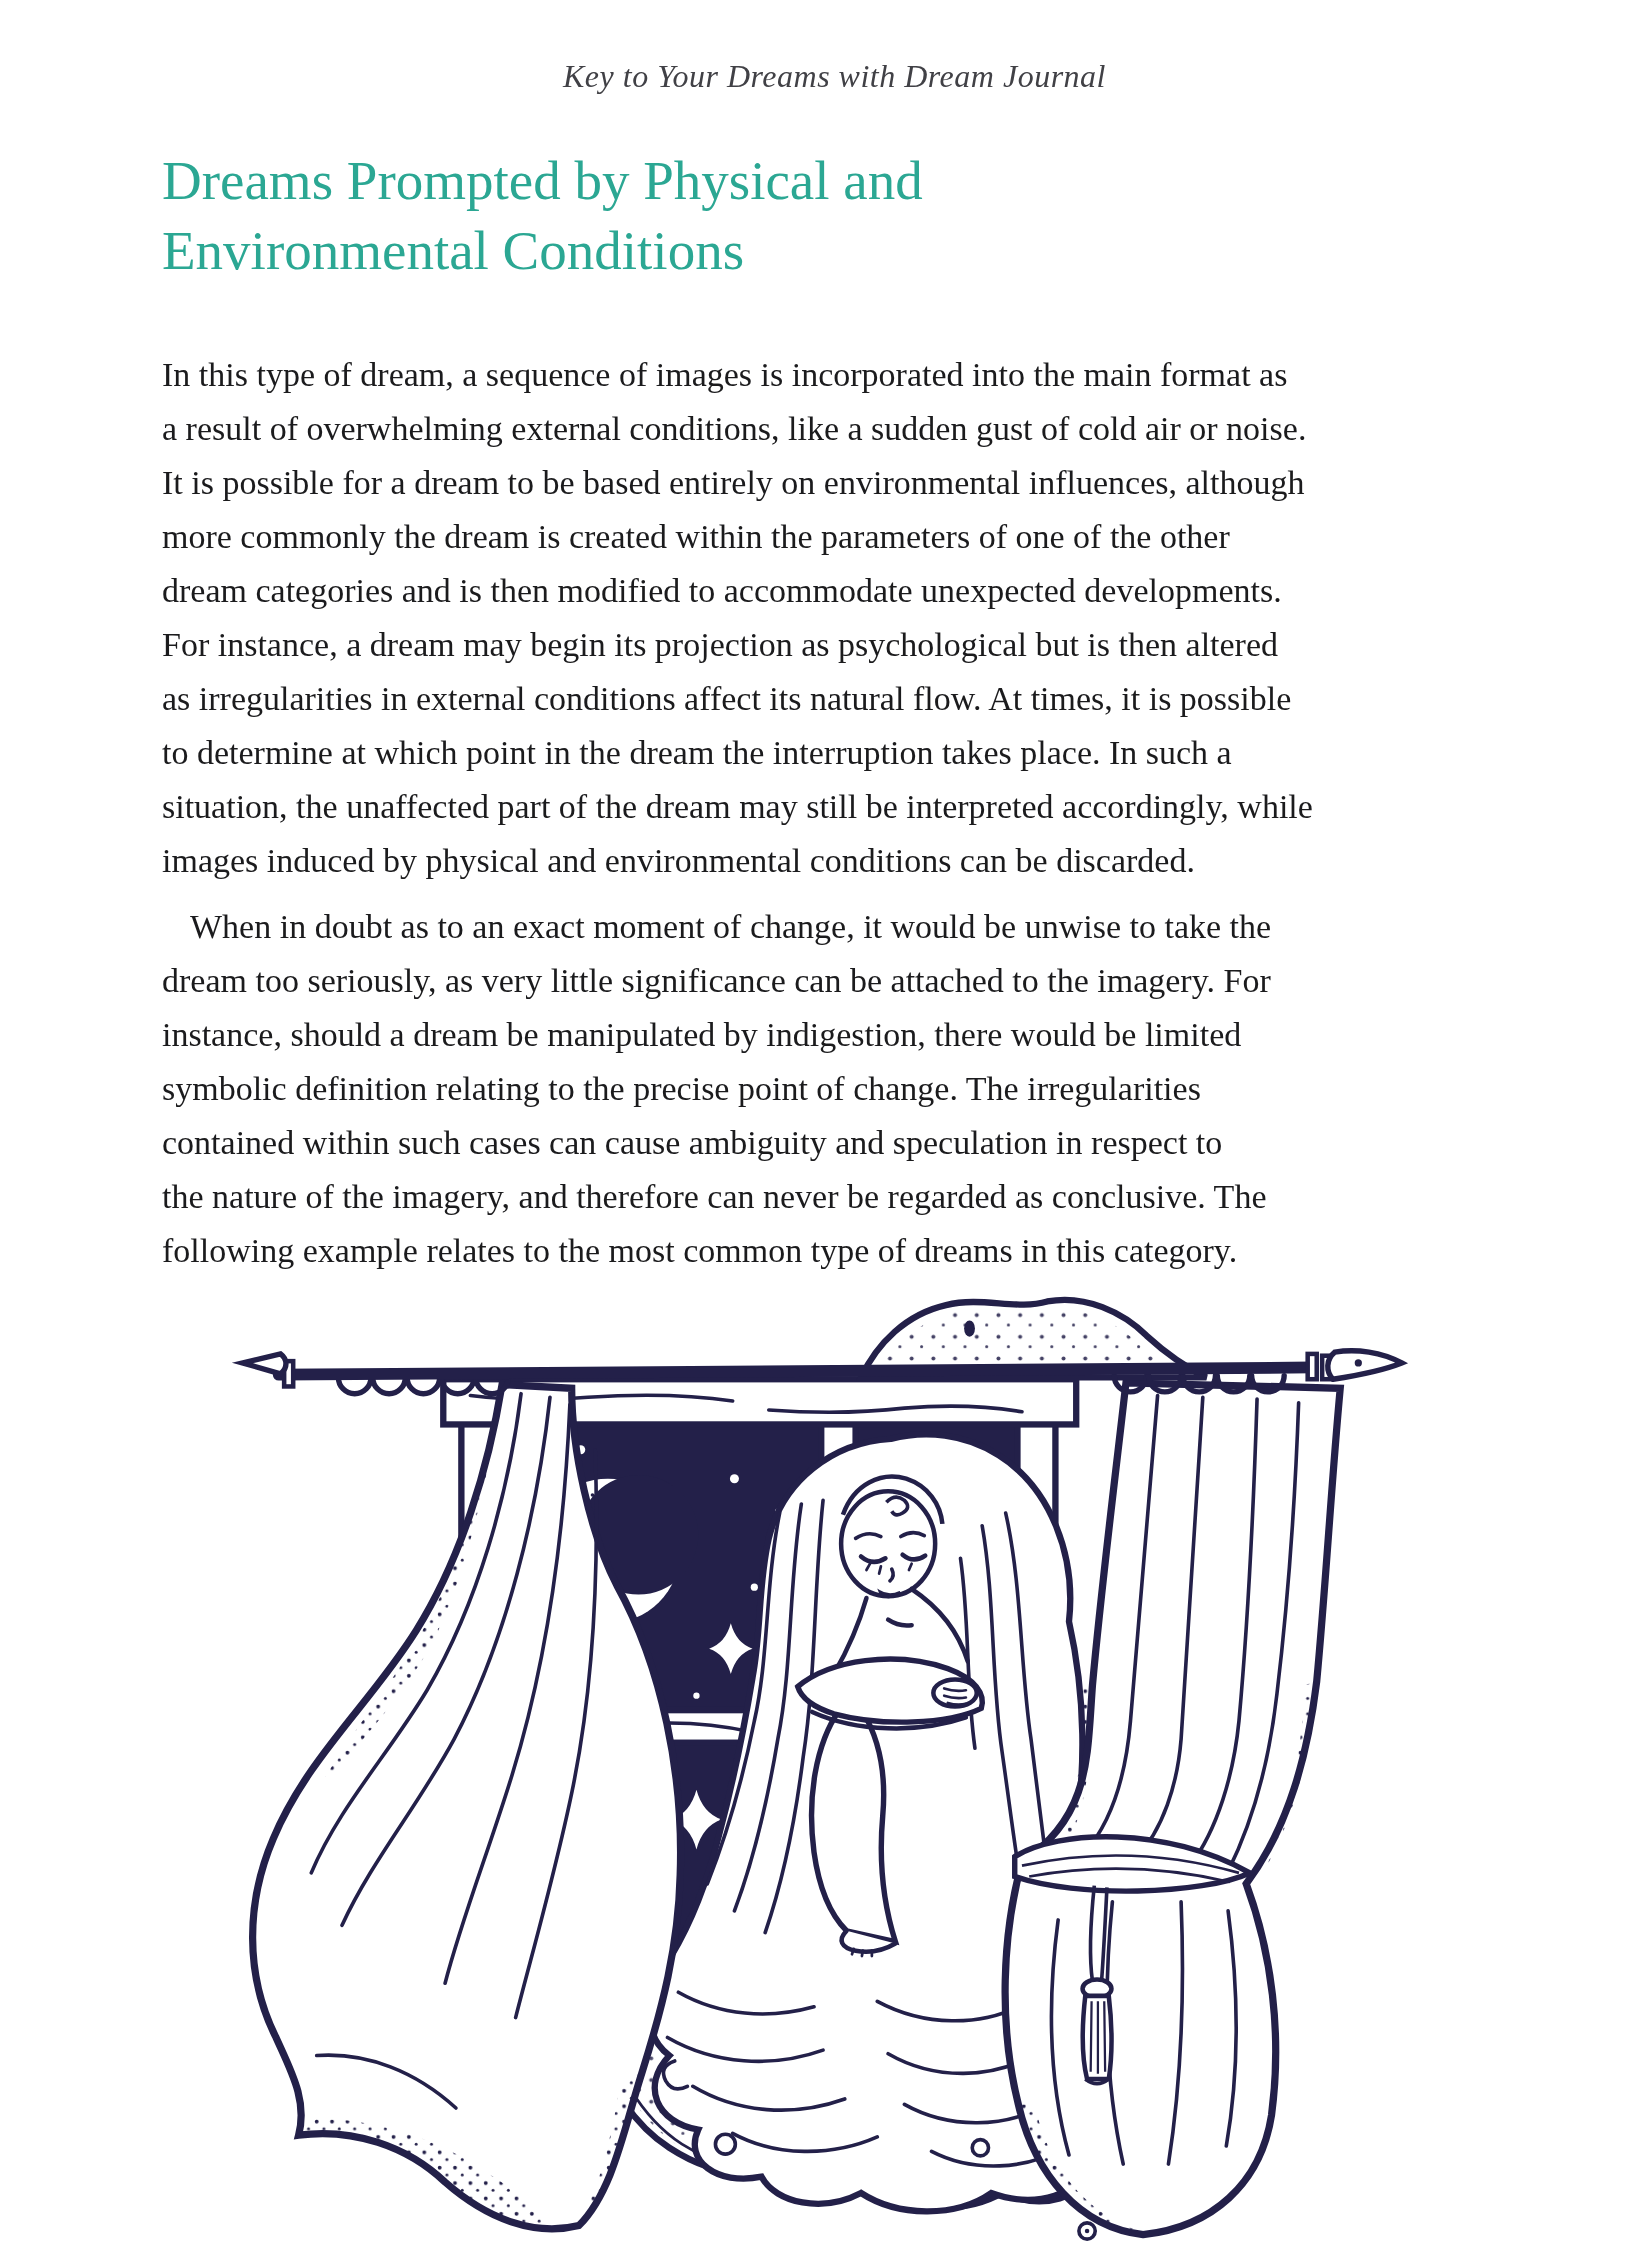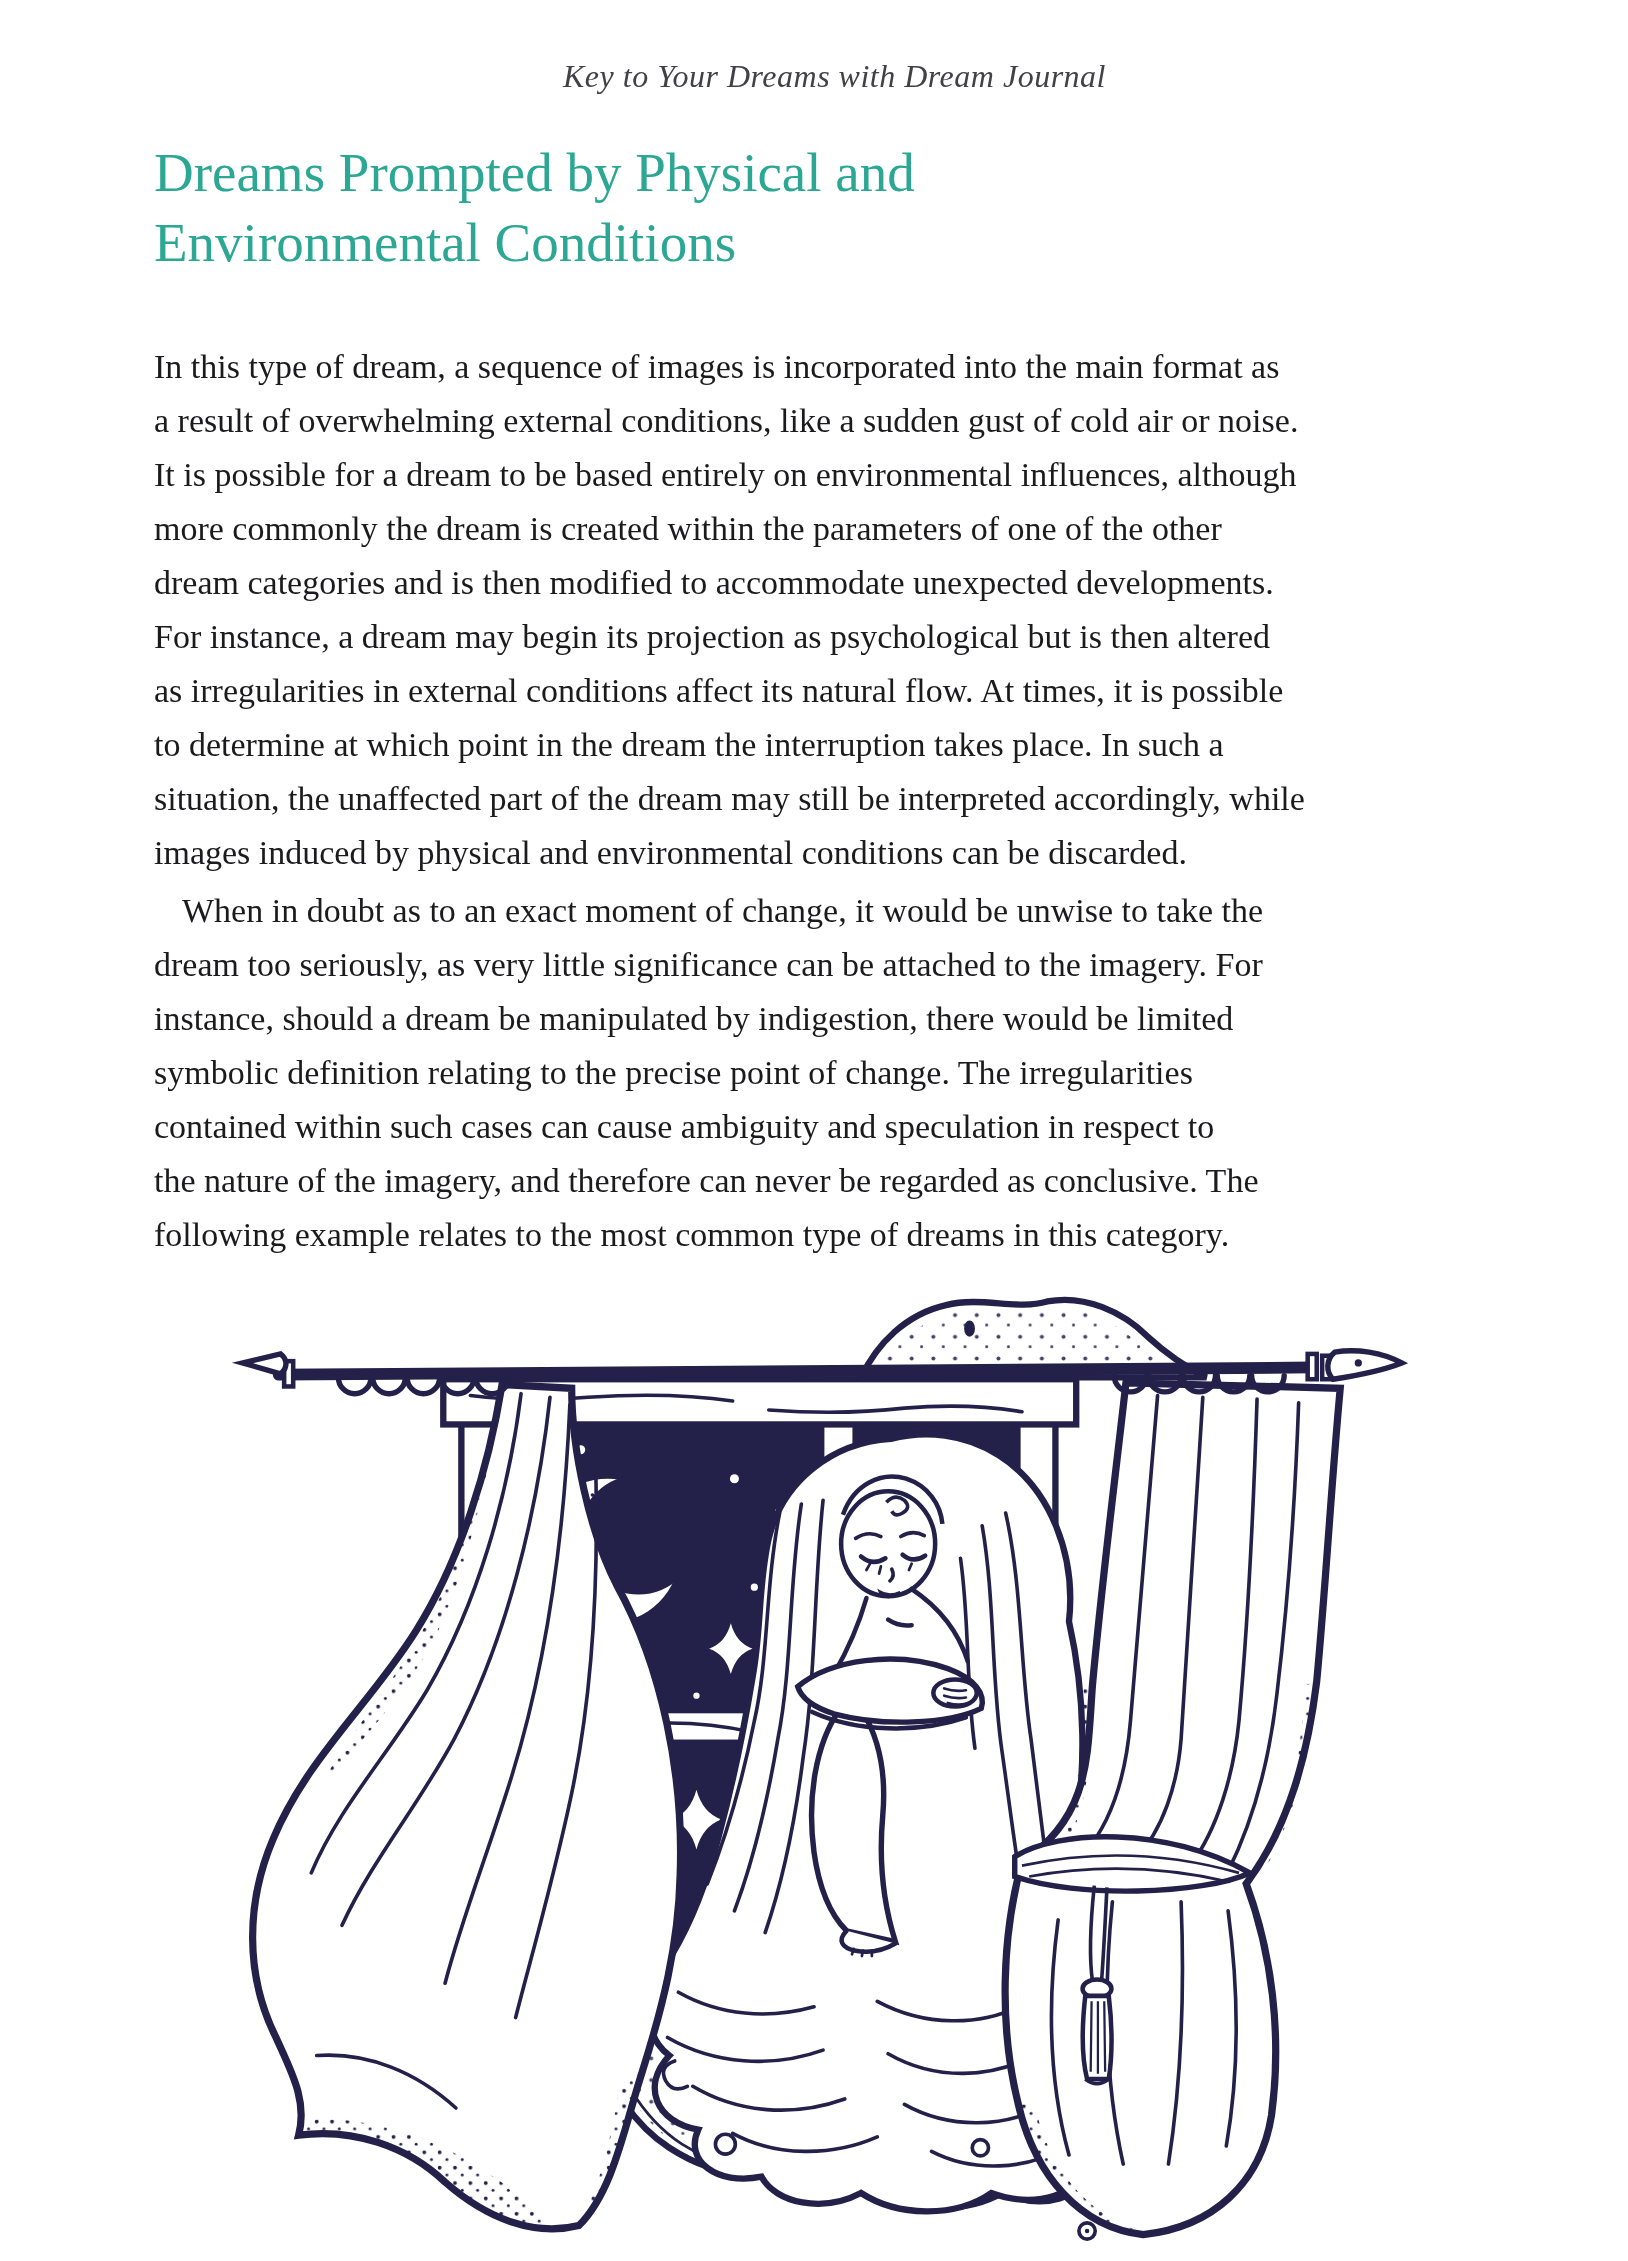--- a/index.html
+++ b/index.html
@@ -28,31 +28,31 @@
     margin-left:20px;
   }
   .chapter-heading{
     position:absolute;
     top:134px; left:150px; right:136px;
     color:var(--teal);
     font-size:55px;
     line-height:70px;
     white-space:pre-line;
     font-weight:normal;
-    margin:4px;
+    margin:12px;
   }
   .body-text{
     position:absolute;
     top:336px; left:150px; right:140px;
     font-size:34px;
     line-height:54px;
     color:var(--body-text);
   }
   .body-text p{
-    margin:4px;
+    margin:12px;
     white-space:pre-line;
   }
   .body-text p.indented{ text-indent:28px;font-family:Liberation Serif, serif; }
   .illustration{
     position:absolute;
     left:190px; top:1287px;
     width:1248px; height:972px;
   }
 </style>
 </head>

